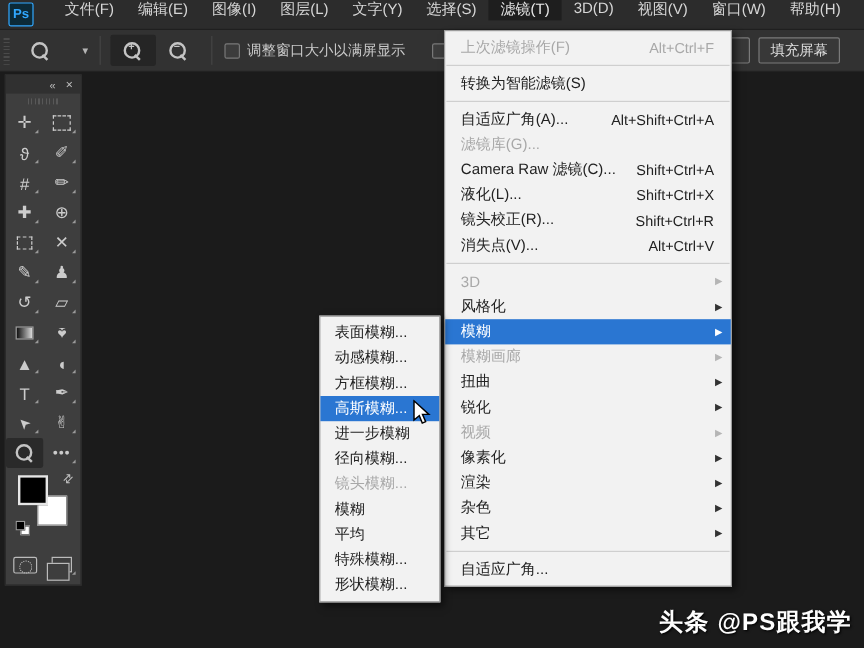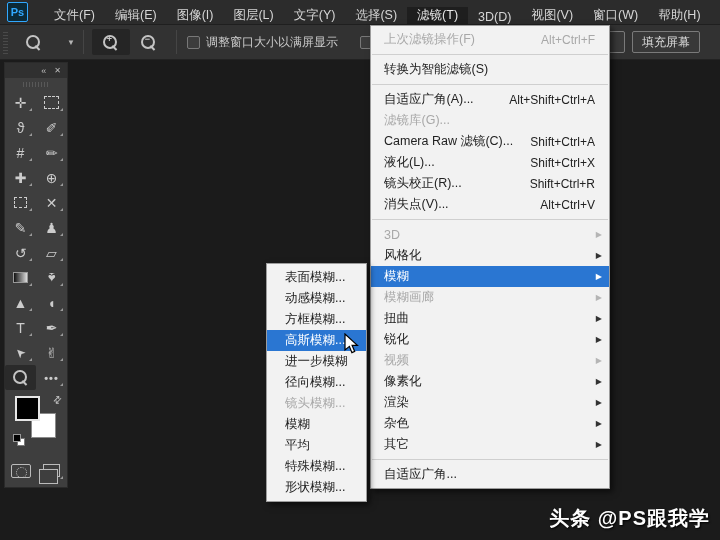--- a/index.html
+++ b/index.html
@@ -9,21 +9,21 @@
     background:#1b1b1b; position:relative; color:#cfcfcf;
     -webkit-font-smoothing:antialiased;
   }
 
   
   .menubar{position:absolute;left:0;top:0;width:720px;height:25px;background:#2c2c2c;
     display:flex;align-items:center;border-bottom:1px solid #1f1f1f;gap:6px;}
   .ps-logo{width:21px;height:20px;margin:0 10px 0 7px;border:1px solid var(--ps-blue);
     color:var(--ps-blue);background:#0c2a38;font-size:11px;font-weight:bold;
     display:flex;align-items:center;justify-content:center;border-radius:2px;}
-  .mb-items{display:flex;height:100%;align-items:flex-end;}
+  .mb-items{display:flex;height:100%;align-items:flex-start;}
   .mb-item{padding:0 10px;font-size:12.5px;color:#d6d6d6;display:flex;align-items:center;cursor:default;}
   .mb-item.active{background:#1e1e1e;color:#e8e8e8;}
 
   
   .optionsbar{position:absolute;left:0;top:25px;width:720px;height:35px;background:#323232;
     border-bottom:1px solid #222;display:flex;align-items:center;}
   .grip{width:5px;height:24px;margin-left:3px;
     background:repeating-linear-gradient(0deg,#4a4a4a 0 1px,transparent 1px 3px);}
   .vsep{width:1px;height:24px;background:#454545;margin:0 8px;}
   .mag{position:relative;width:15px;height:15px;display:inline-block;}
@@ -75,21 +75,21 @@
   .smode{width:17px;height:13px;border:1px solid #bbb;position:relative;}
   .smode::after{content:"";position:absolute;left:-5px;top:4px;width:17px;height:13px;border:1px solid #bbb;background:#3e3e3e;}
 
   
   .menu-panel{position:absolute;background:#f2f2f2;border:1px solid #9c9c9c;
     box-shadow:3px 3px 6px rgba(0,0,0,.55);padding:3px 0;z-index:10;}
   #filter-menu{left:370px;top:25px;width:240px;}
   #blur-submenu{left:266px;top:263px;width:101px;z-index:11;}
   .menu-item{height:21px;display:flex;align-items:center;font-size:12.5px;color:#222;
     padding-left:13px;padding-right:6px;cursor:default;}
-  #blur-submenu .menu-item{padding-left:18px;}
+  #blur-submenu .menu-item{padding-left:12px;}
   .mi-label{white-space:nowrap;}
   .mi-spacer{flex:1;}
   .mi-shortcut{font-size:12px;color:#222;margin-right:8px;white-space:nowrap;}
   .mi-arrow{width:12px;text-align:right;font-size:8px;color:#333;margin-right:1px;}
   .menu-item.disabled .mi-label,.menu-item.disabled .mi-shortcut{color:#a8a8a8;}
   .menu-item.disabled .mi-arrow{color:#b5b5b5;}
   .menu-item.highlighted{background:var(--accent);}
   .menu-item.highlighted .mi-label,.menu-item.highlighted .mi-arrow{color:#fff;}
   .menu-sep{height:1px;background:#cfcfcf;margin:4px 1px;}
 

